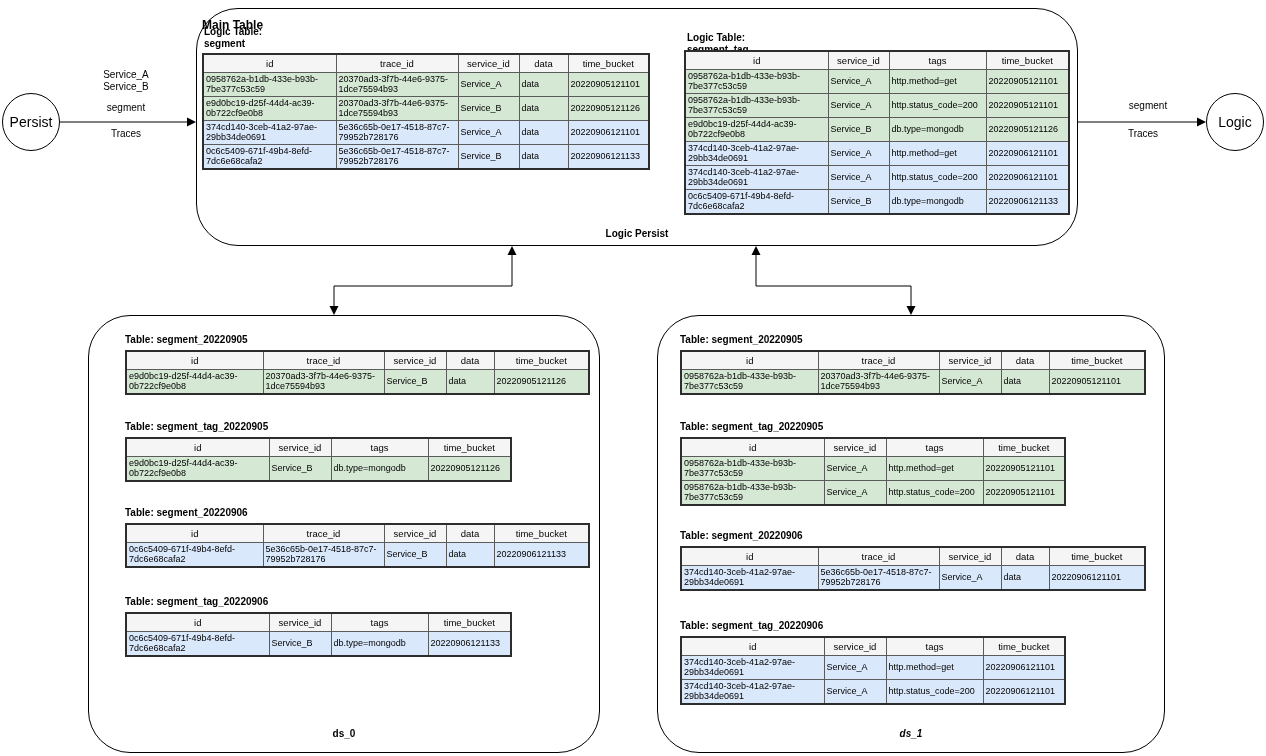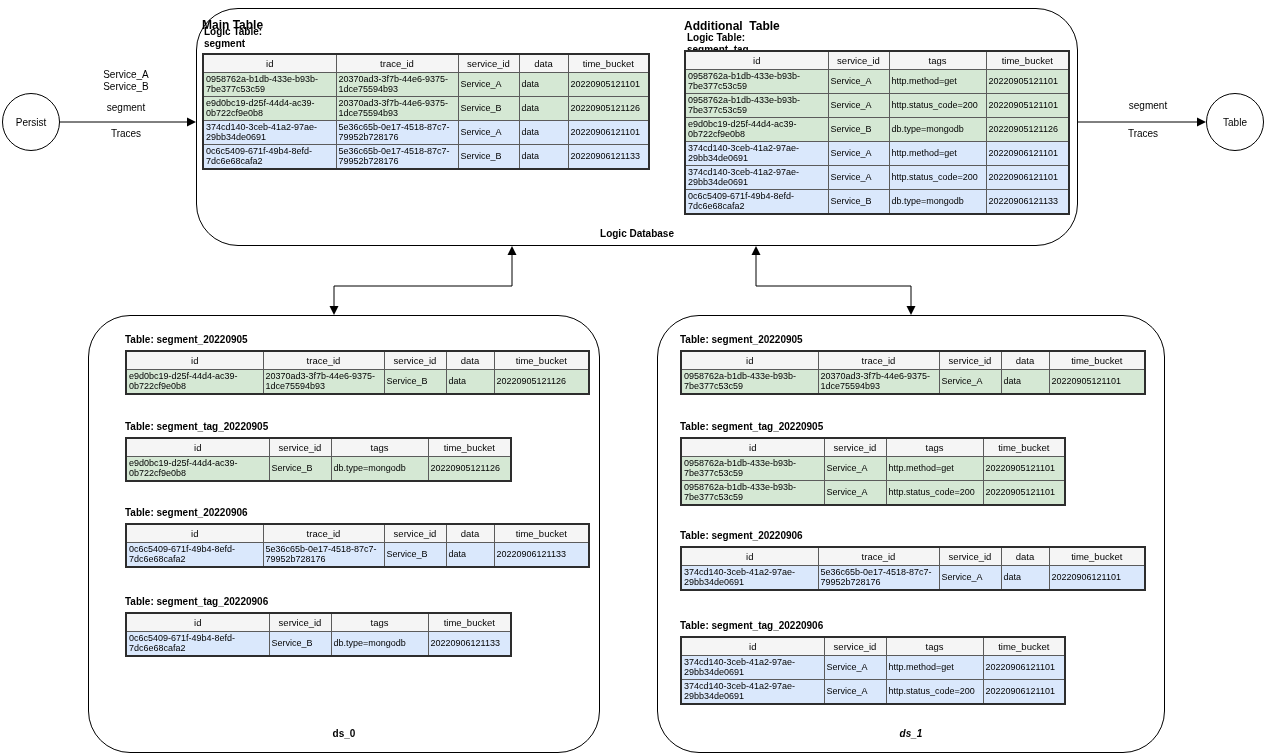--- a/index.html
+++ b/index.html
@@ -4,21 +4,21 @@
 <style>
   * { margin:0; padding:0; box-sizing:border-box; }
   html,body { width:1266px; height:756px; background:#ffffff; overflow:hidden;
               font-family:"Liberation Sans", sans-serif; color:#000; }
   #stage { position:relative; width:1266px; height:756px; }
 
   svg.overlay { position:absolute; left:0; top:0; width:1266px; height:756px; pointer-events:none; }
 
   .rbox { position:absolute; background:#fff; border:1px solid #000; border-radius:42px; }
   .node-circle { position:absolute; width:58px; height:58px; border:1px solid #000; border-radius:50%;
-                 background:#fff; display:flex; align-items:center; justify-content:center; font-size:10px; }
+                 background:#fff; display:flex; align-items:center; justify-content:center; font-size:14px; }
 
   .sec-title { position:absolute; font-weight:bold; font-size:12px; text-align:left; white-space:pre; }
   .logic-lbl { position:absolute; font-weight:bold; font-size:10px; line-height:12px; white-space:pre-line; }
   .tbl-title { position:absolute; font-weight:bold; font-size:10px; white-space:nowrap; }
   .box-label { position:absolute; left:0; width:100%; text-align:center; font-weight:bold; font-size:10px; }
 
   .flow-lbl { position:absolute; font-size:10px; text-align:center; line-height:12px; white-space:pre-line; }
   .on-line { background:#fff; padding:0 2px;text-align:center; }
 
   .dtable { position:absolute; }
@@ -57,29 +57,29 @@
     <span>Persist</span>
   </div>
   <div class="flow-lbl" style="left:90px; top:69px; width:72px;">Service_A
 Service_B</div>
   <div class="flow-lbl" style="left:90px; top:102px; width:72px;">segment</div>
   <div class="flow-lbl" style="left:96px; top:116px; width:60px;">
     <span class="on-line">Traces</span>
   </div>
 
   <div class="node-circle" style="left:1206px; top:93px;">
-    <span>Table</span>
+    <span>Logic</span>
   </div>
   <div class="flow-lbl" style="left:1112px; top:100px; width:72px;">segment</div>
   <div class="flow-lbl" style="left:1113px; top:116px; width:60px;">
     <span class="on-line">Traces</span>
   </div>
 
   <div class="rbox" style="left:196px; top:8px; width:882px; height:238px;">
-    <div class="box-label" style="bottom:6px;">Logic Database</div>
+    <div class="box-label" style="bottom:6px;">Logic Persist</div>
   </div>
 
   <div class="sec-title" style="left:202px; top:18px; width:446px;">Main Table</div>
   <div class="logic-lbl" style="left:204px; top:26px;">Logic Table:
 segment</div>
   <div class="dtable" style="left:202px; top:53px; width:446px;">
       <table>
         <colgroup>
           <col style="width: 133px;">
           <col style="width: 122px;">
@@ -122,21 +122,20 @@
             <td>0c6c5409-671f-49b4-8efd-7dc6e68cafa2</td>
             <td>5e36c65b-0e17-4518-87c7-79952b728176</td>
             <td>Service_B</td>
             <td>data</td>
             <td>20220906121133</td>
           </tr>
         </tbody>
       </table>
     </div>
 
-  <div class="sec-title" style="left:684px; top:19px; width:384px;">Additional  Table</div>
   <div class="logic-lbl" style="left:687px; top:32px;">Logic Table:
 segment_tag</div>
   <div class="dtable" style="left:684px; top:50px; width:384px;">
       <table>
         <colgroup>
           <col style="width: 143px;">
           <col style="width: 61px;">
           <col style="width: 97px;">
           <col style="width: 83px;">
         </colgroup>

